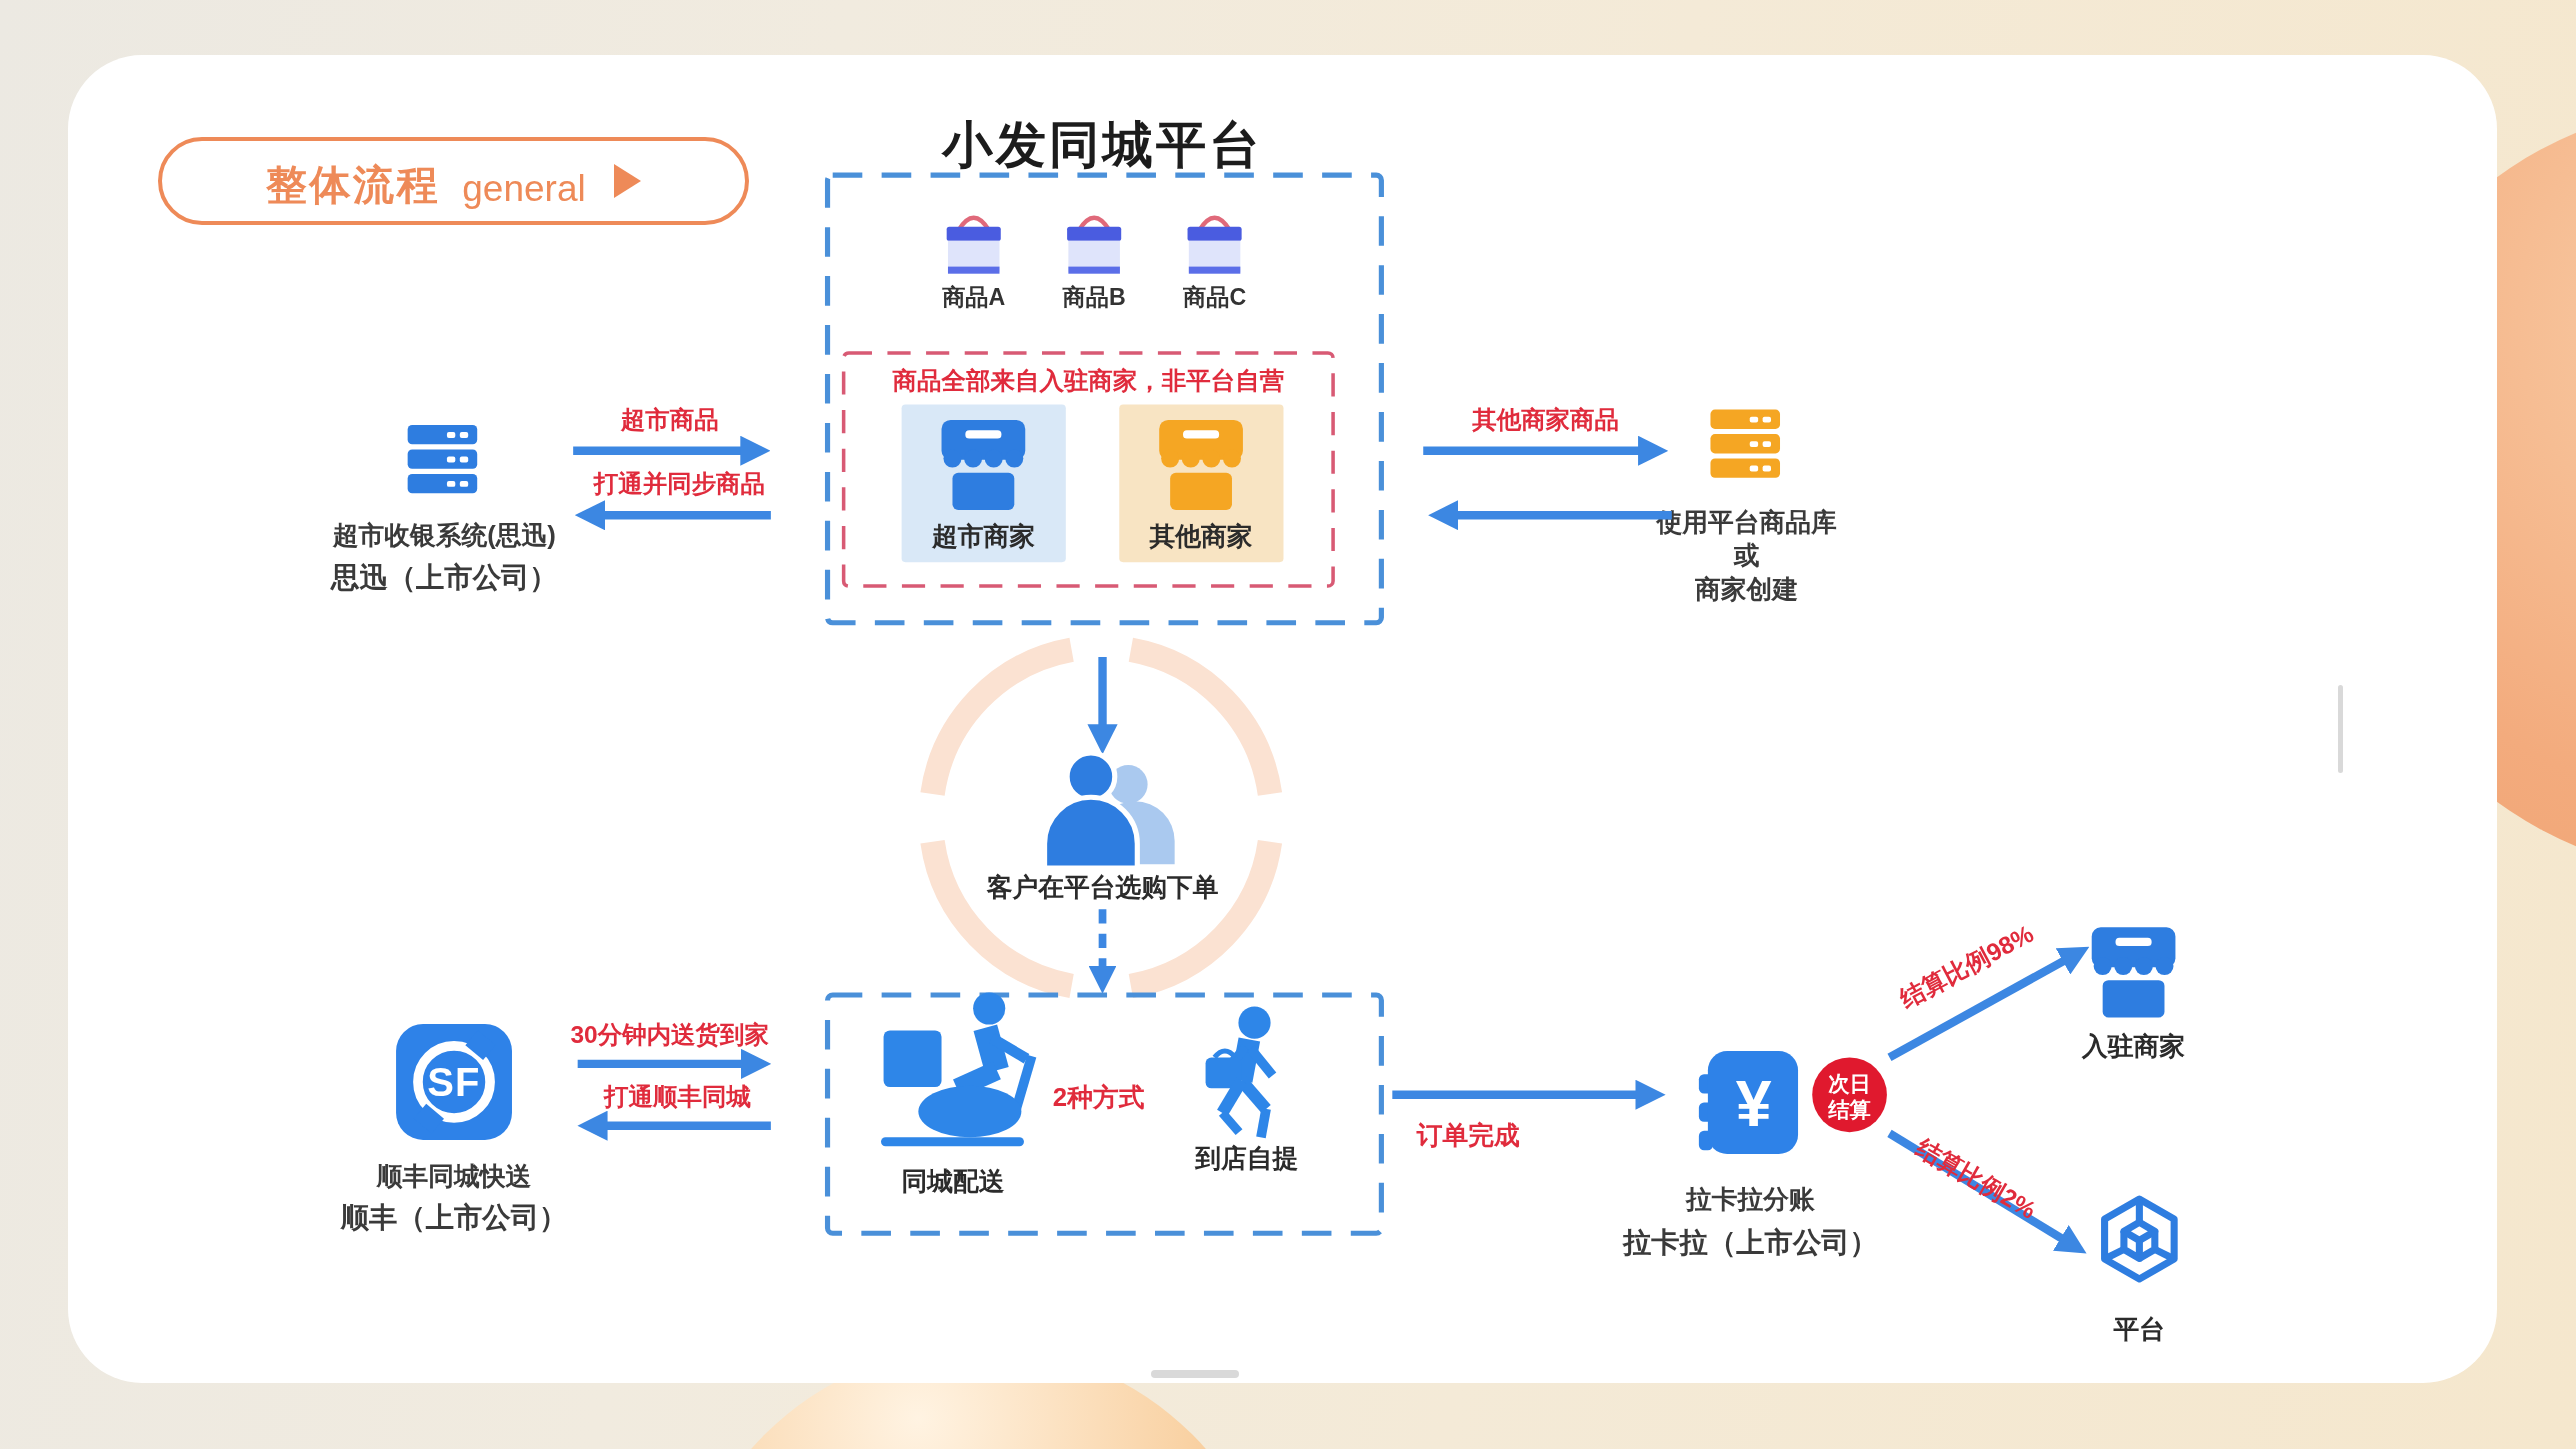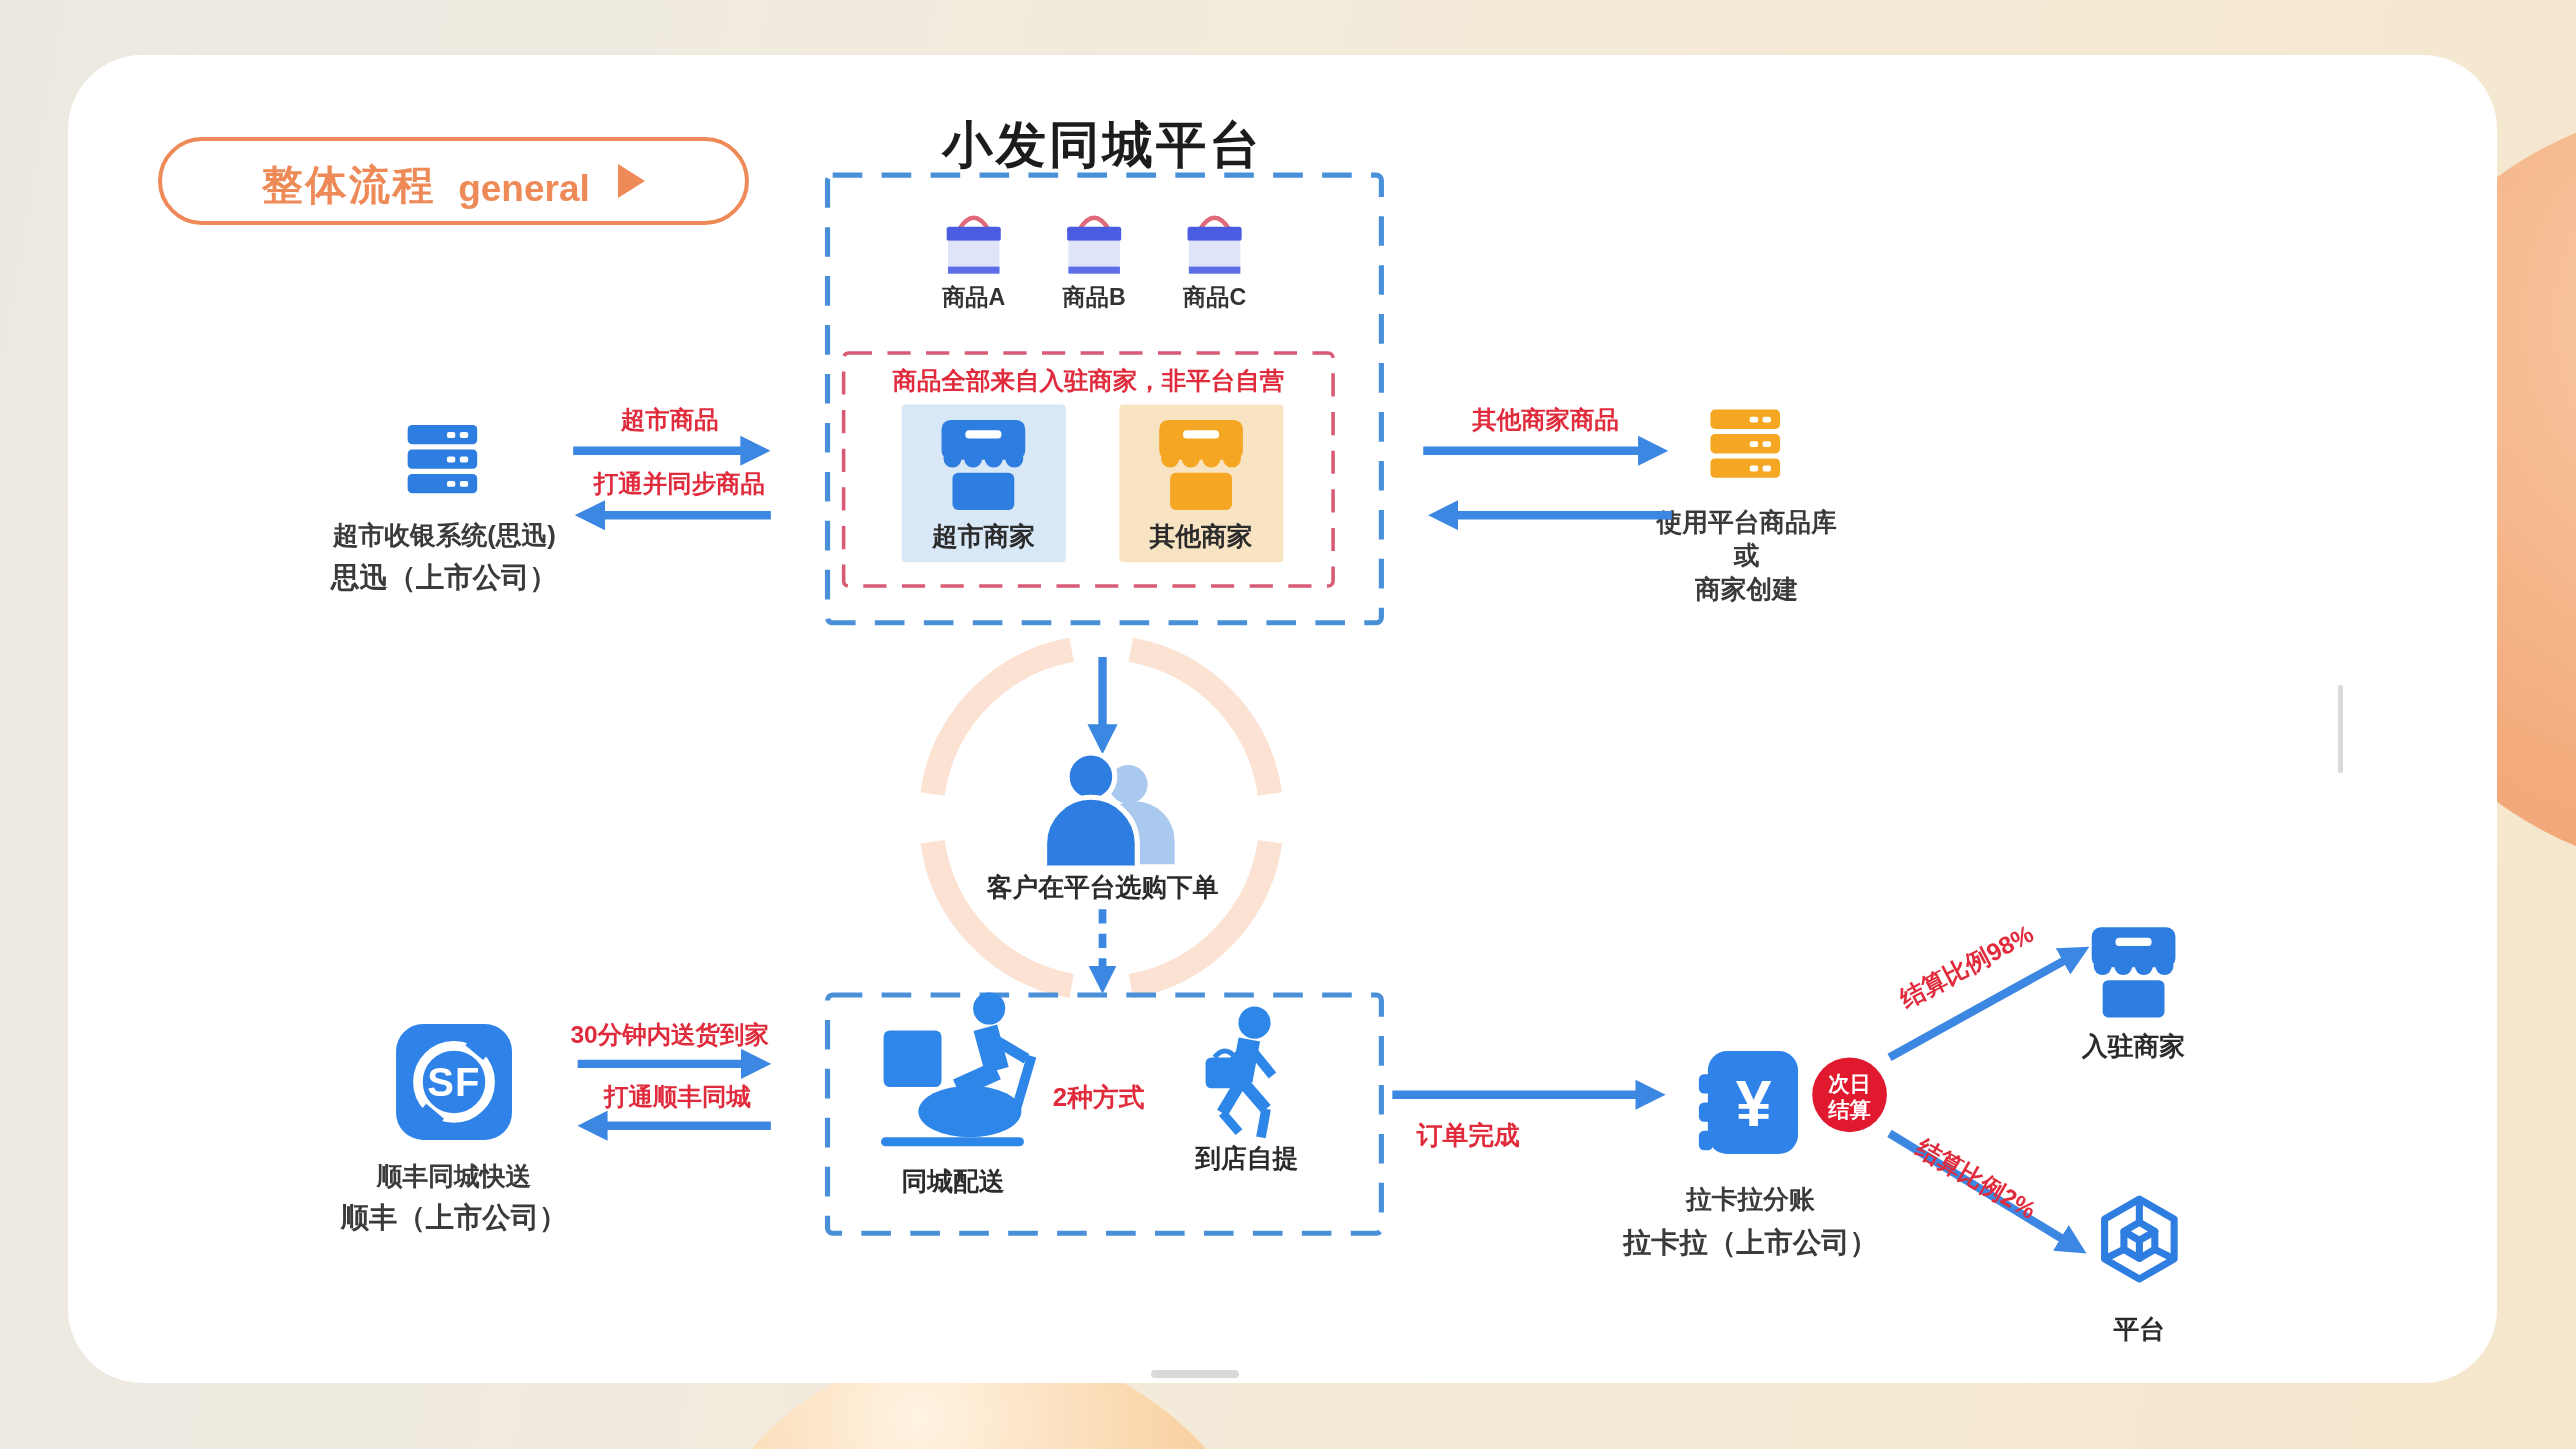--- a/index.html
+++ b/index.html
@@ -8,21 +8,21 @@
        font-family:"Liberation Sans","DejaVu Sans",sans-serif;}
   .blob{position:absolute;border-radius:50%;}
   #blob-right{left:2338px;top:103px;width:773px;height:773px;
       background:radial-gradient(circle at 55% 28%,#f9cfa9 0%,#f3ab7d 70%,#f0a474 100%);}
   #blob-bottom{left:676px;top:1346px;width:605px;height:605px;
       background:radial-gradient(circle at 40% 12%,#fff3e2 0%,#f9d2a4 42%,#f4b277 78%);}
   #card{position:absolute;left:68px;top:55px;width:2429px;height:1328px;background:#ffffff;border-radius:74px;}
   #pill{position:absolute;left:158px;top:137px;width:591px;height:88px;border:4.5px solid #ee8a58;border-radius:48px;
         display:flex;align-items:center;justify-content:center;gap:22px;background:#fff;box-sizing:border-box;}
   #pill .zh{font-size:41px;font-weight:600;color:#ee8a58;letter-spacing:2.6px;margin-top:8px;}
-  #pill .en{font-size:37px;font-weight:700;color:#ee8a58;margin-top:16px;}
+  #pill .en{font-size:37px;font-weight:400;color:#ee8a58;margin-top:16px;}
   #pill .tri{width:0;height:0;border-left:27px solid #ee8a58;border-top:17.4px solid transparent;border-bottom:17.4px solid transparent;margin-left:6.4px;}
   .hbar{position:absolute;background:#d9d9d9;border-radius:4.5px;}
   svg text{font-family:"Liberation Sans","DejaVu Sans",sans-serif;}
   .t-title{font-size:78px;font-weight:700;fill:#1c1c1c;letter-spacing:5px;}
   .t-red{font-size:38px;font-weight:700;fill:#e02b3c;}
   .t-dark{font-size:40px;font-weight:700;fill:#3a3a3a;}
   .t-dark-lg{font-size:44px;font-weight:700;fill:#3a3a3a;}
   .t-label{font-size:36px;font-weight:600;fill:#333333;}
   .t-card{font-size:40px;font-weight:700;fill:#2b2b2b;}
   .t-badge{font-size:33px;font-weight:700;fill:#ffffff;}

